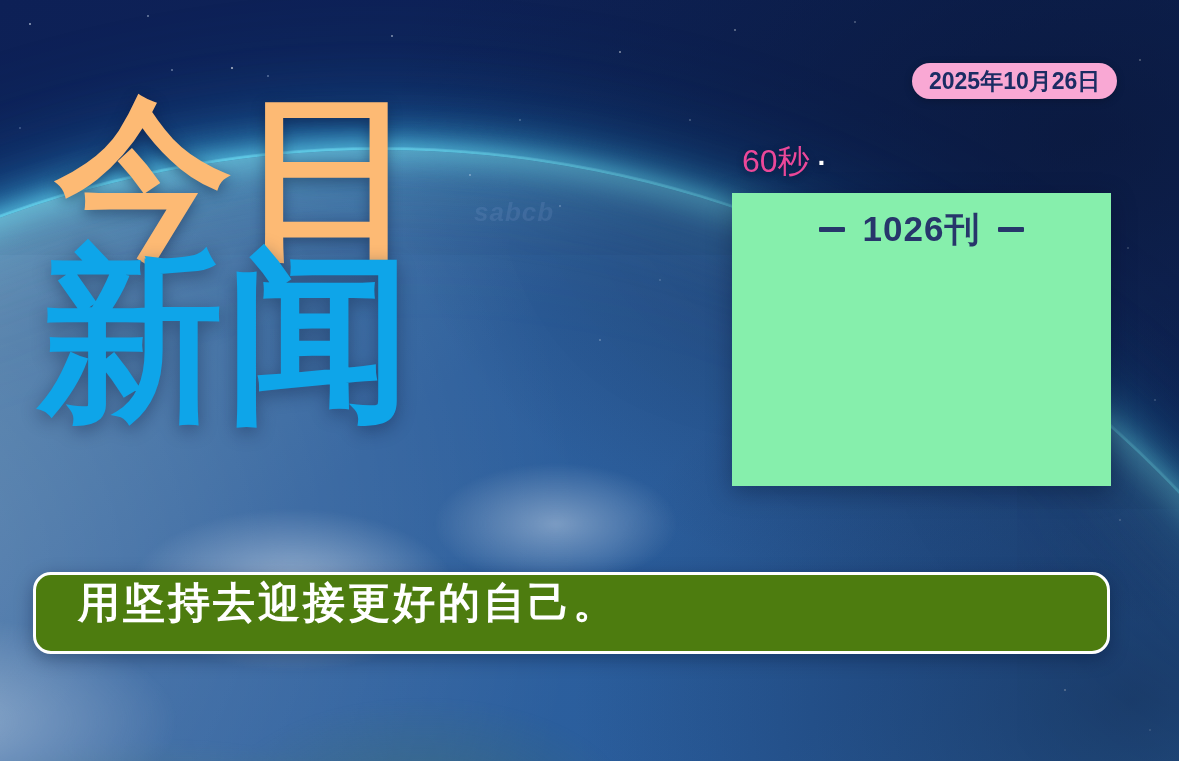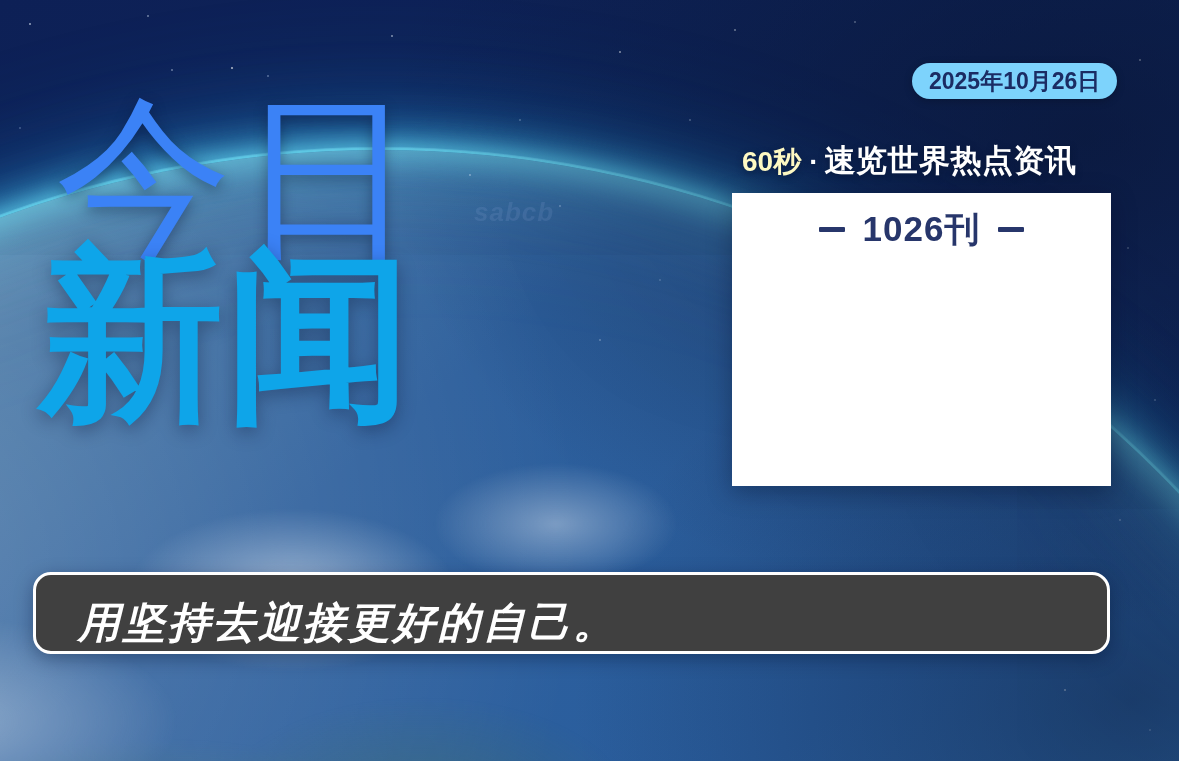--- a/index.html
+++ b/index.html
@@ -168,22 +168,22 @@
   
   .title-block {
     position: absolute;
     left: 56px;
     top: 96px;
     line-height: 0.94;
     user-select: none;
   }
   .title-jin {
     font-size: 176px;
-    font-weight: 400;
-    color: #3b82f6;
+    font-weight: 700;
+    color: #fdba74;
     letter-spacing: 8px;
     text-shadow: 0 4px 14px rgba(10,25,60,0.45);
   }
   .title-xin {
     margin-top: -12px;
     margin-left: -18px;
     font-size: 186px;
     font-weight: 700;
     color: #0ea5e9;
     letter-spacing: 2px;
@@ -193,44 +193,44 @@
   
   .date-badge {
     position: absolute;
     left: 912px;
     top: 63px;
     height: 36px;
     padding: 0 17px;
     display: flex;
     align-items: center;
     justify-content: center;
-    background: #7dd3fc;
+    background: #f9a8d4;
     border-radius: 20px;
     color: #1b2c63;
     font-size: 23px;
     font-weight: 700;
     letter-spacing: 0px;
     box-shadow: 0 2px 8px rgba(0,0,0,0.22);
     white-space: nowrap;
   }
 
   
   .tagline {
     position: absolute;
     left: 742px;
     top: 140px;
     display: flex;
     align-items: baseline;
     white-space: nowrap;
     user-select: none;
   }
   .tagline .secs {
-    font-size: 28px;
-    font-weight: 700;
-    color: #fef9c3;
+    font-size: 32px;
+    font-weight: 400;
+    color: #ec4899;
     letter-spacing: 0px;
     text-shadow: 0 2px 6px rgba(6,18,46,0.55);
   }
   .tagline .dot {
     font-size: 28px;
     font-weight: 900;
     color: #ffffff;
     margin: 0 6px 0 8px;
     text-shadow: 0 2px 6px rgba(6,18,46,0.55);
   }
@@ -242,21 +242,21 @@
     text-shadow: 0 2px 6px rgba(6,18,46,0.55);
   }
 
   
   .info-card {
     position: absolute;
     left: 732px;
     top: 193px;
     width: 379px;
     height: 293px;
-    background: #ffffff;
+    background: #86efac;
     box-shadow: 0 6px 22px rgba(3,12,38,0.35);
     display: flex;
     flex-direction: column;
     align-items: center;
     justify-content: flex-start;
     padding-top: 13px;
     box-sizing: border-box;
     user-select: none;
   }
   .issue-row {
@@ -293,28 +293,27 @@
   }
 
   
   .banner {
     position: absolute;
     left: 33px;
     top: 572px;
     width: 1077px;
     height: 82px;
     box-sizing: border-box;
-    background: #404040;
+    background: #4d7c0f;
     border: 3px solid #ffffff;
     border-radius: 18px;
     display: flex;
-    align-items: flex-end;
+    align-items: flex-start;
     box-shadow: 0 5px 18px rgba(4,14,42,0.35);
     user-select: none;
-    font-style: italic;
   }
   .banner-text {
     margin-left: 42px;
     color: #ffffff;
     font-size: 42px;
     font-weight: 800;
     letter-spacing: 3px;
     white-space: nowrap;
   }
 </style>
@@ -337,21 +336,20 @@
     <div class="title-xin">新闻</div>
   </div>
 
   <div class="date-badge">
     <span>2025年10月26日</span>
   </div>
 
   <div class="tagline">
     <span class="secs">60秒</span>
     <span class="dot">·</span>
-    <span class="desc">速览世界热点资讯</span>
   </div>
 
   <div class="info-card">
     <div class="issue-row">
       <span class="dash"></span>
       <span>1026刊</span>
       <span class="dash"></span>
     </div>
   </div>
 

